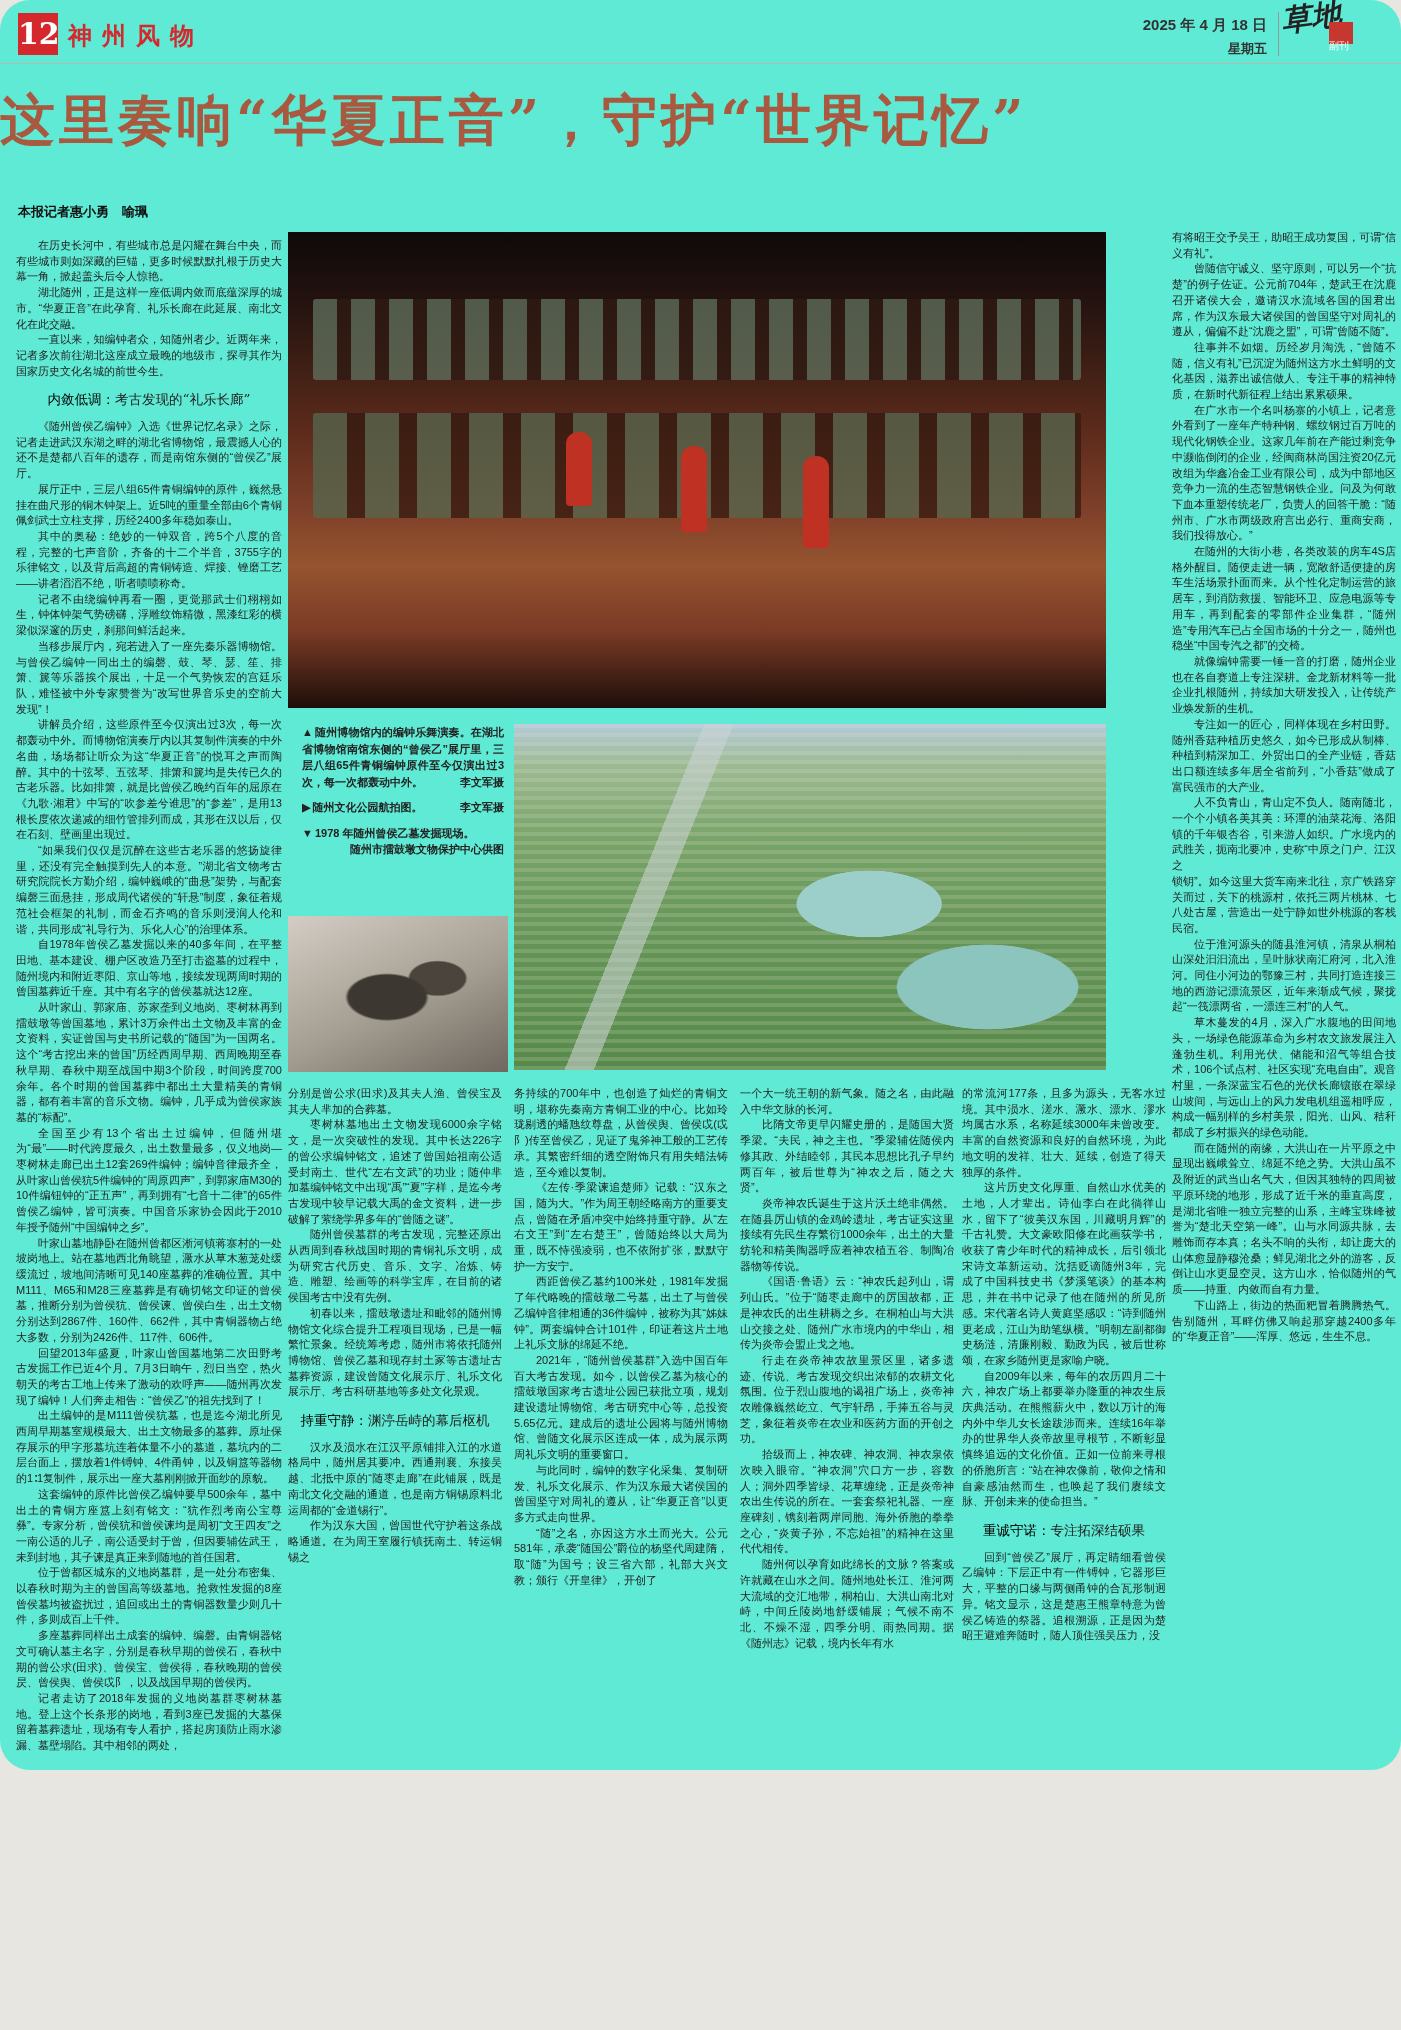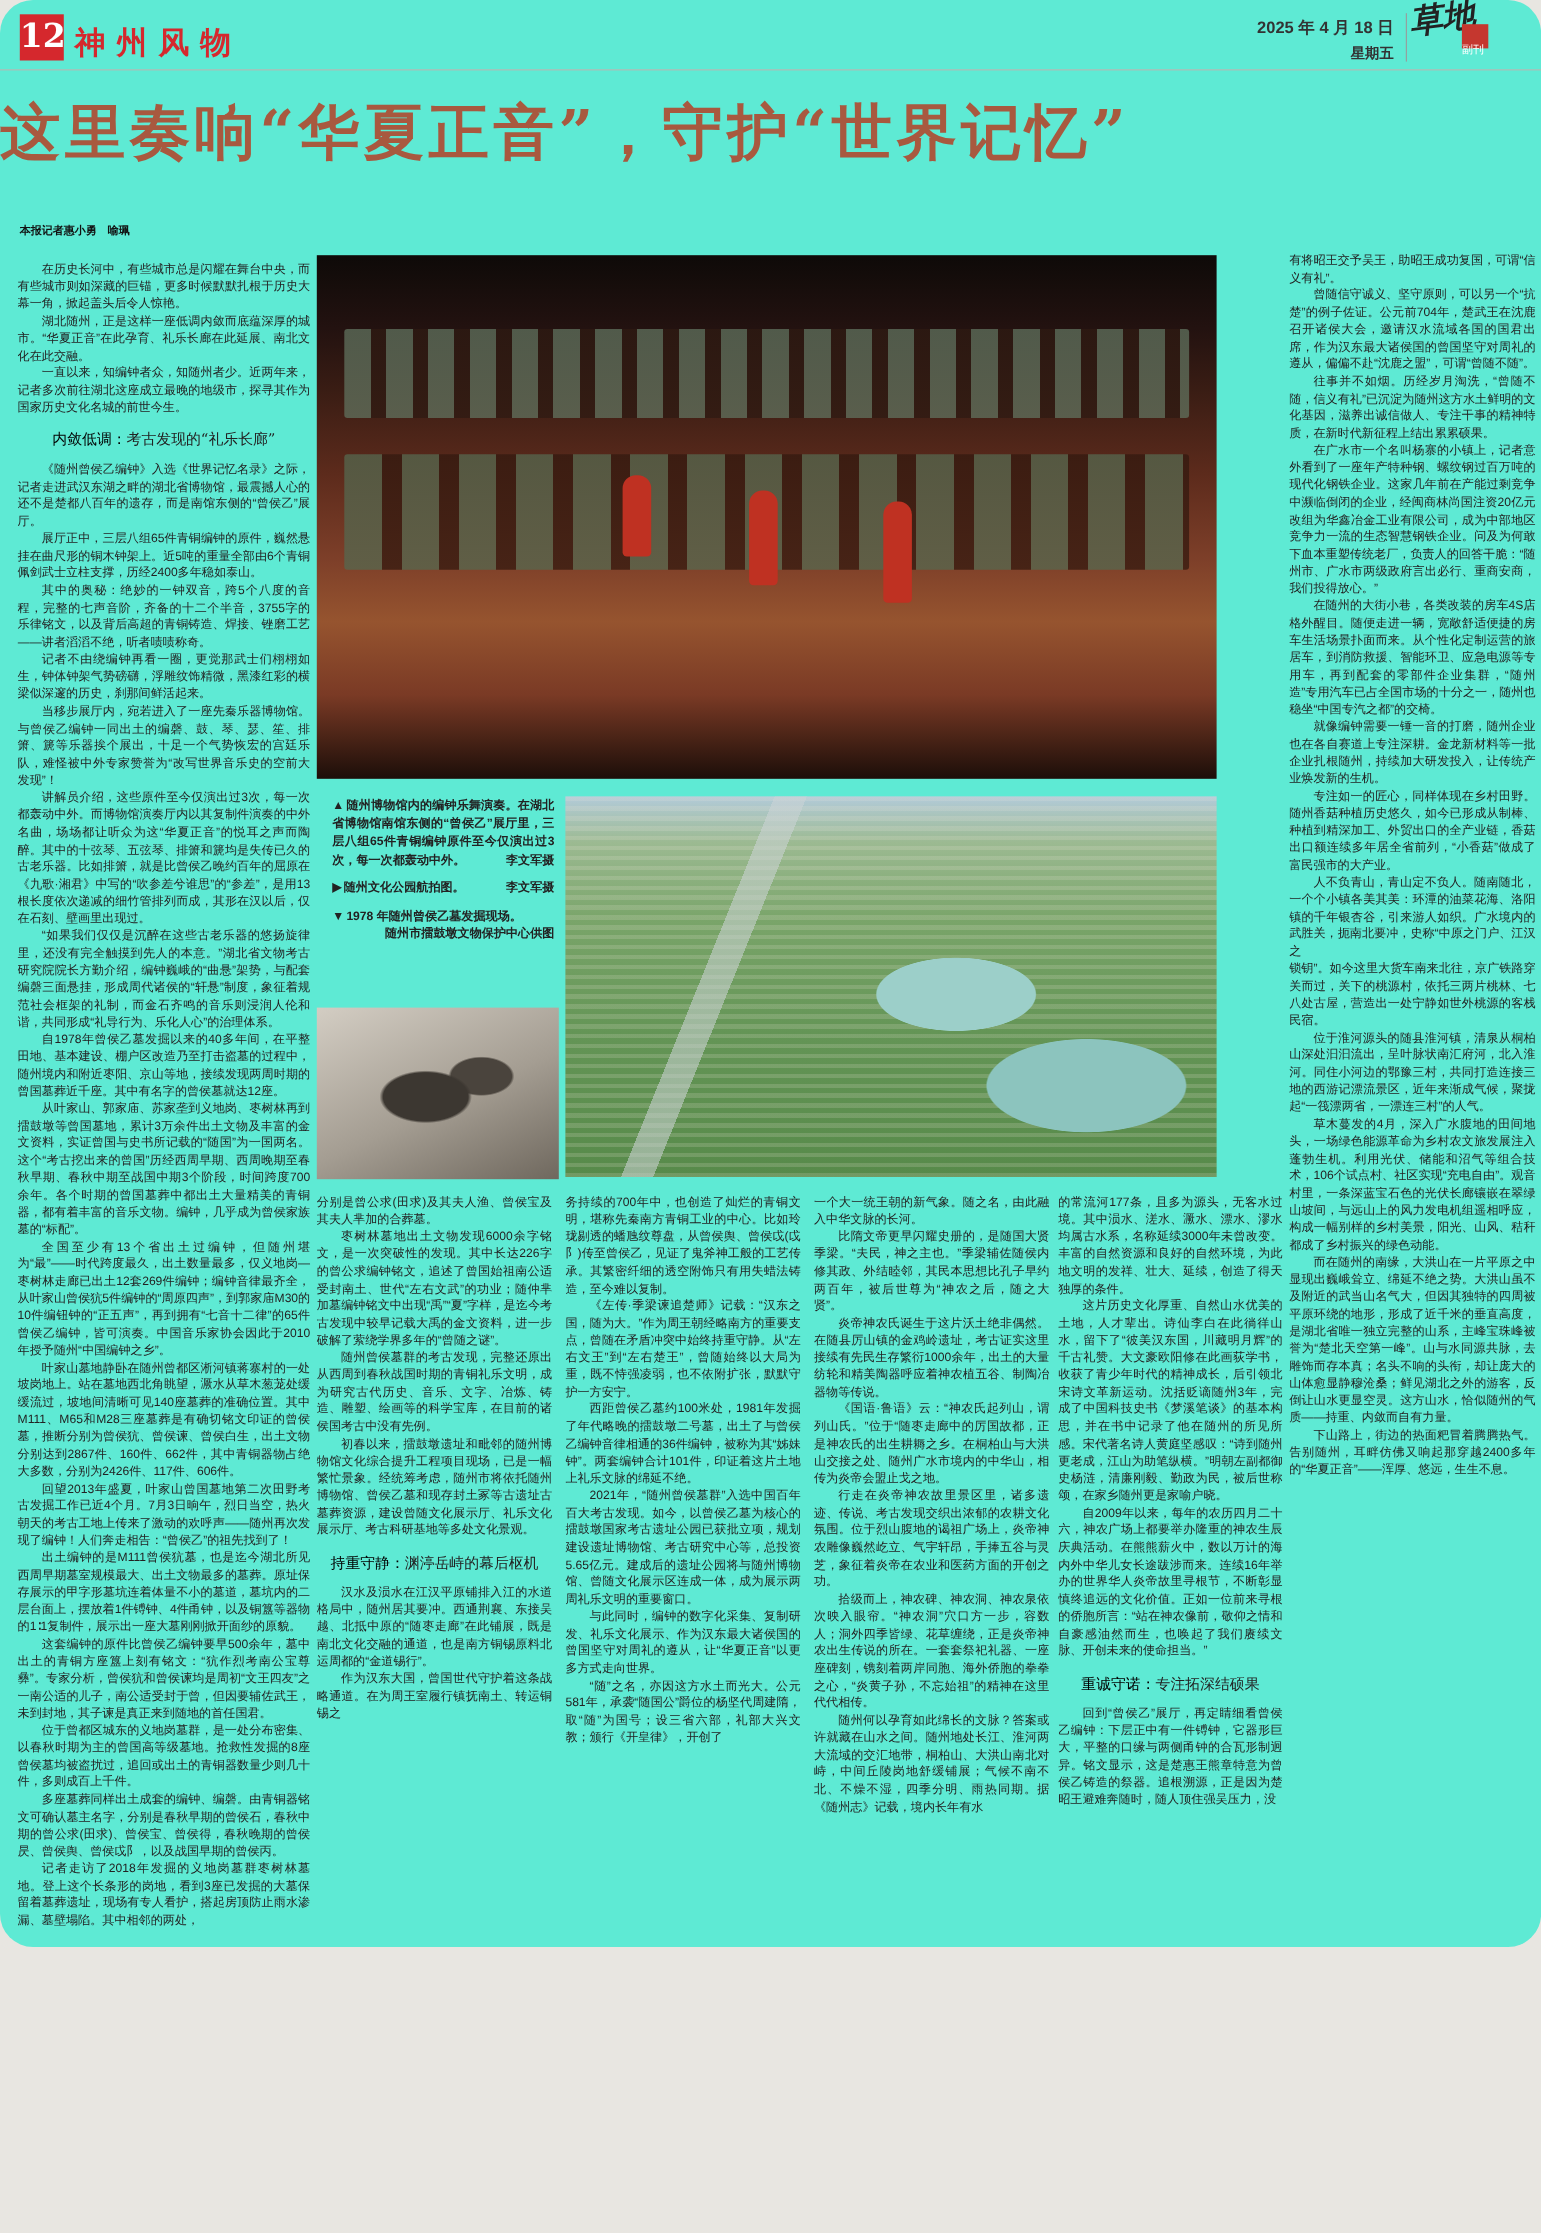--- a/index.html
+++ b/index.html
@@ -2,37 +2,37 @@
 <html><head>
 <meta charset="utf-8">
 <style>
   html,body{margin:0;padding:0;background:#e8e6e1;}
   .page{position:relative;width:1401px;height:1770px;background:#5eead4;overflow:hidden;
         font-family:"Liberation Sans",sans-serif;color:#1e1e1e;border-radius:30px;}
   
   .pagenum{position:absolute;left:18px;top:13px;width:40px;height:42px;background:#d5282d;
            color:#fff;font-size:30px;font-weight:bold;text-align:center;line-height:42px;
            font-family:"DejaVu Serif","Liberation Serif",serif;}
-  .section-title{position:absolute;left:68px;top:20px;font-size:28px;font-weight:bold;color:#d5282d;
+  .section-title{position:absolute;left:68px;top:20px;font-size:24px;font-weight:bold;color:#d5282d;
            letter-spacing:10px;}
   .header-rule{position:absolute;left:0;top:63px;width:1401px;height:1px;background:#b9b7b2;}
   .dateblock{position:absolute;right:134px;top:16px;width:220px;text-align:right;color:#333;}
   .date-line{font-size:15px;font-weight:bold;}
   .weekday-line{font-size:13px;font-weight:bold;margin-top:5px;}
   .masthead-divider{position:absolute;right:122px;top:12px;width:1px;height:44px;background:#999;}
   .masthead{position:absolute;right:40px;top:2px;width:80px;height:60px;}
   .masthead-logo{font-family:"DejaVu Serif","Liberation Serif",serif;font-style:italic;font-weight:bold;
            font-size:30px;color:#222;display:block;transform:rotate(-8deg);line-height:28px;}
   .masthead-tag{position:absolute;right:8px;top:20px;width:24px;height:22px;background:#c5372f;color:#fff;
            font-size:10px;line-height:11px;text-align:left;padding-top:18px;box-sizing:border-box;}
   
   .headline{position:absolute;left:0;top:84px;width:1401px;margin:0;text-align:left;
            font-size:55px;font-weight:bold;color:#a8593f;letter-spacing:4px;
            font-family:"DejaVu Serif","Liberation Serif",serif;}
-  .byline{position:absolute;left:18px;top:203px;font-size:10px;font-weight:bold;color:#111;}
+  .byline{position:absolute;left:18px;top:203px;font-size:13px;font-weight:bold;color:#111;}
   
   .col{position:absolute;overflow:hidden;font-size:11px;line-height:15.7px;text-align:justify;
        text-justify:inter-ideograph;color:#222;}
   .col p{margin:0;text-indent:2em;}
   .col p.ni{text-indent:0;}
   .subhead{margin:13px 0 11px;text-align:center;text-indent:0;font-size:13.5px;white-space:nowrap;}
   .sh-lead{font-weight:normal;color:#000;}
   .sh-rest{font-family:"DejaVu Serif","Liberation Serif",serif;color:#222;}
   .col-a{left:16px;  top:238px;  width:266px;height:1776px;}
   .col-b{left:288px; top:1086px; width:214px;height:926px;}

